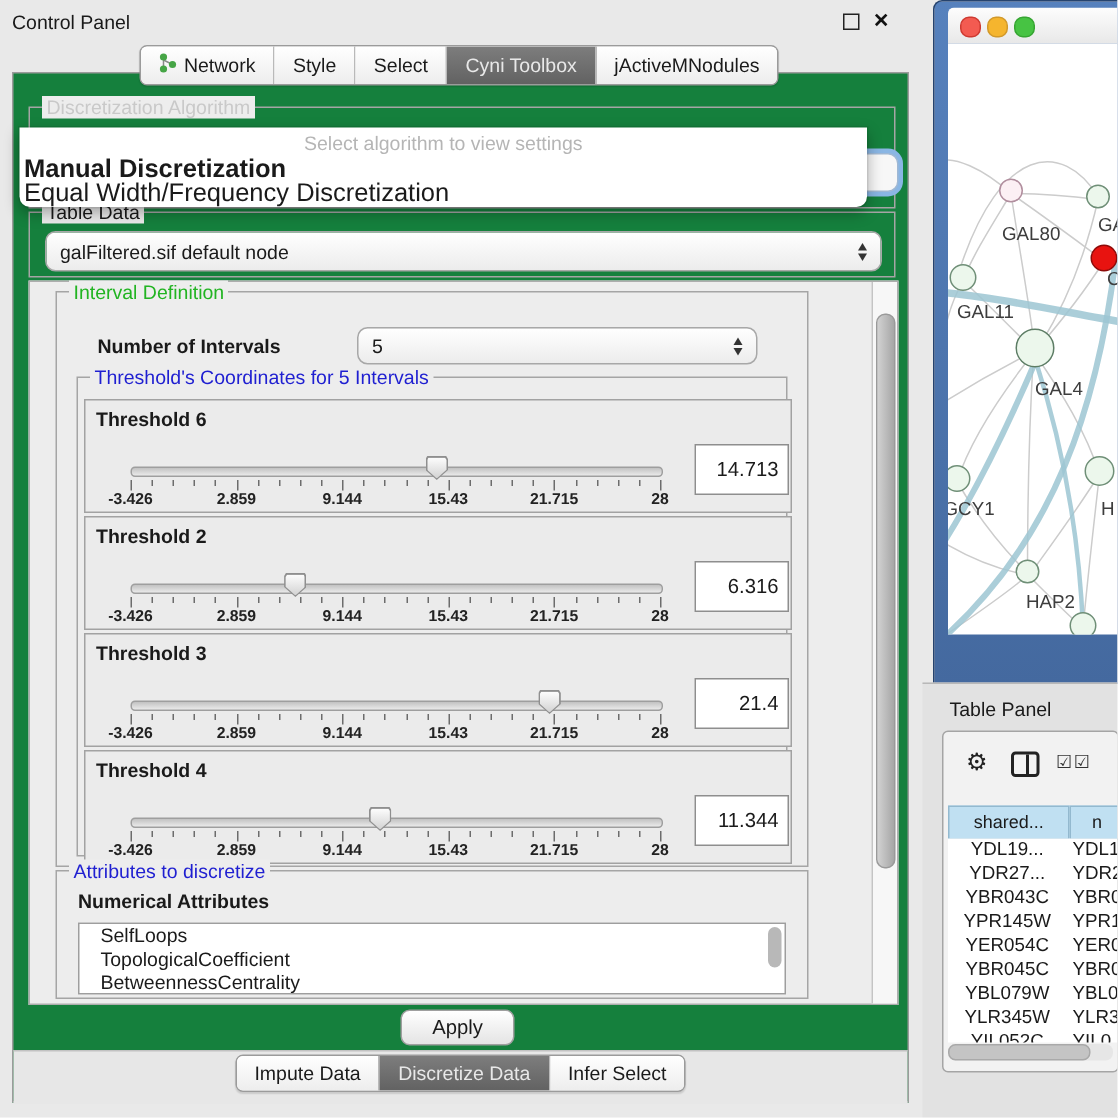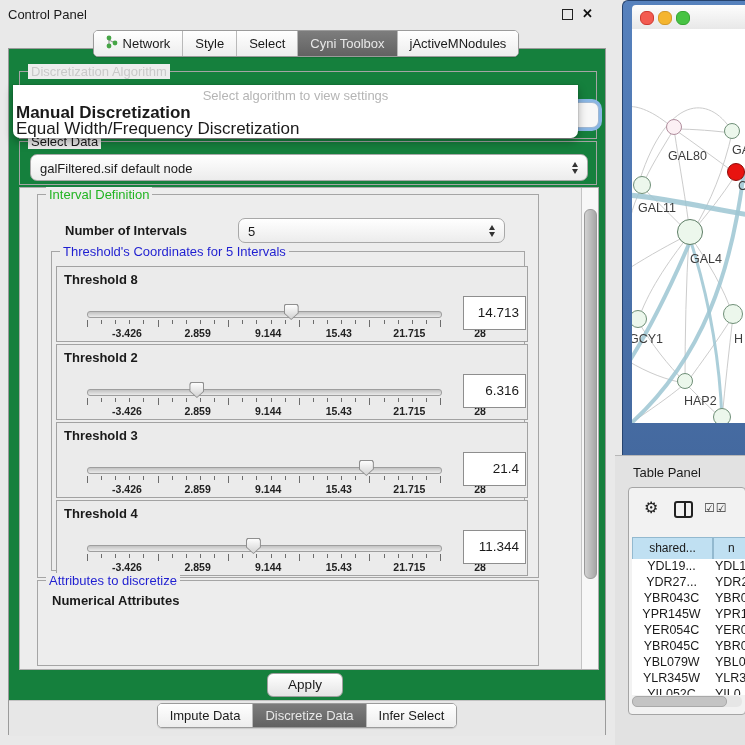--- a/index.html
+++ b/index.html
@@ -53,21 +53,21 @@
   .thr-track{position:absolute;left:30px;top:44px;width:353px;height:5px;border:1px solid #9e9e9e;
       border-radius:3px;background:linear-gradient(#c2c2c2,#eaeaea);}
   .thr-thumb{position:absolute;top:37px;width:15px;height:16px;
       clip-path:polygon(8% 0,92% 0,100% 12%,100% 58%,50% 100%,0 58%,0 12%);background:#8f8f8f;}
   .thr-thumb i{position:absolute;inset:1px;display:block;
       clip-path:polygon(8% 0,92% 0,100% 12%,100% 58%,50% 100%,0 58%,0 12%);
       background:linear-gradient(#fdfdfd,#d2d2d2);}
   .thr-ticks{position:absolute;left:30px;top:53px;width:353px;height:7px;}
   .tick{position:absolute;top:0;width:1px;background:#6c6c6c;}
   .thr-ticklabels{position:absolute;left:30px;top:60px;width:353px;height:12px;}
-  .ticklabel{position:absolute;transform:translateX(-50%);font-size:10.5px;font-weight:bold;color:#222;margin-left:40px;}
+  .ticklabel{position:absolute;transform:translateX(-50%);font-size:10.5px;font-weight:bold;color:#222;}
   .thr-value{position:absolute;left:406px;top:29px;width:55px;height:32px;background:#fff;
       border:1px solid #8e8e8e;font-size:13.5px;line-height:32px;text-align:right;padding-right:6px;}
   
   #numattr-label{position:absolute;left:14px;top:12px;font-size:13px;font-weight:bold;}
   #attr-list{position:absolute;left:14px;top:34px;width:470px;height:46px;background:#fff;
       border:1px solid #9e9e9e;overflow:hidden;}
   .attr-item{padding-left:14px;font-size:13px;line-height:15.5px;}
   #attr-scroll-thumb{position:absolute;right:2px;top:2px;width:9px;height:27px;background:#b8b8b8;border-radius:5px;}
   
   #apply-button{position:absolute;left:258px;top:624px;width:74px;height:22px;border:1px solid #9f9f9f;
@@ -152,21 +152,21 @@
 
     <div id="algo-popup">
       <div id="algo-placeholder">Select algorithm to view settings</div>
       <div id="algo-items">
           <div class="algo-item" style="top: 18px; font-weight: bold;">Manual Discretization</div>
           <div class="algo-item" style="top: 34px;">Equal Width/Frequency Discretization</div>
         </div>
     </div>
 
     <div class="groupbox" style="left:10px;top:92px;width:576px;height:42px;">
-      <span class="grouptitle">Select Data</span>
+      <span class="grouptitle">Table Data</span>
       <div class="combo" style="left:10px;top:12px;width:556px;height:25px;">
         <span class="val">galFiltered.sif default node</span>
         <span class="stepper"></span>
       </div>
     </div>
 
     <div id="scroll-area">
 
       <div class="groupbox" style="left:17px;top:6px;width:500px;height:382px;">
         <span class="grouptitle gt-green">Interval Definition</span>
@@ -174,21 +174,21 @@
         <span style="position:absolute;left:27px;top:28px;font-size:13px;font-weight:bold;">Number of Intervals</span>
         <div class="combo" style="left:200px;top:23px;width:265px;height:23px;">
           <span class="val">5</span>
           <span class="stepper"></span>
         </div>
 
         <div class="groupbox" style="left:13px;top:56px;width:472px;height:318px;">
           <span class="grouptitle gt-blue">Threshold's Coordinates for 5 Intervals</span>
           <div id="thresholds-container">
               <div class="thr-panel" style="top: 14px;">
-                <div class="thr-label">Threshold 8</div>
+                <div class="thr-label">Threshold 6</div>
                 <div class="thr-track"></div>
                 <div class="thr-thumb" style="left: 226.681px;">
                   <i></i>
                 </div>
                 <div class="thr-ticks">
                   <span class="tick" style="left: 0%; height: 7px;"></span>
                   <span class="tick" style="left: 4%; height: 4px;"></span>
                   <span class="tick" style="left: 8%; height: 4px;"></span>
                   <span class="tick" style="left: 12%; height: 4px;"></span>
                   <span class="tick" style="left: 16%; height: 4px;"></span>
@@ -356,20 +356,28 @@
                 </div>
                 <div class="thr-value">11.344</div>
               </div>
             </div>
         </div>
       </div>
 
       <div class="groupbox" style="left:17px;top:392px;width:500px;height:84px;">
         <span class="grouptitle gt-blue">Attributes to discretize</span>
         <span id="numattr-label">Numerical Attributes</span>
+        <div id="attr-list">
+          <div id="attr-items">
+              <div class="attr-item">SelfLoops</div>
+              <div class="attr-item">TopologicalCoefficient</div>
+              <div class="attr-item">BetweennessCentrality</div>
+            </div>
+          <div id="attr-scroll-thumb"></div>
+        </div>
       </div>
 
       <div id="main-scrollbar">
         <div id="main-scroll-thumb"></div>
       </div>
     </div>
 
     <div id="apply-button">Apply</div>
 
     <div id="bottom-strip">

